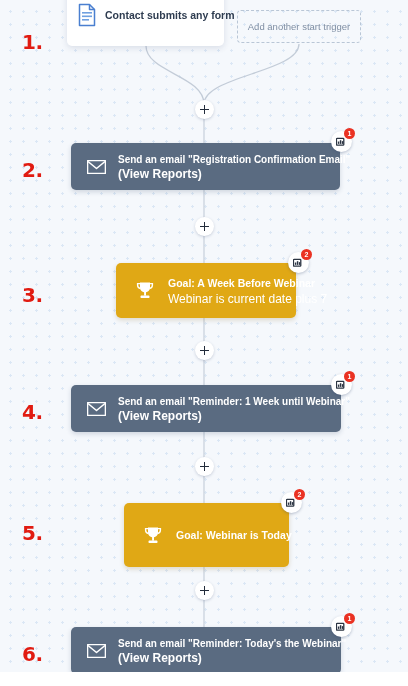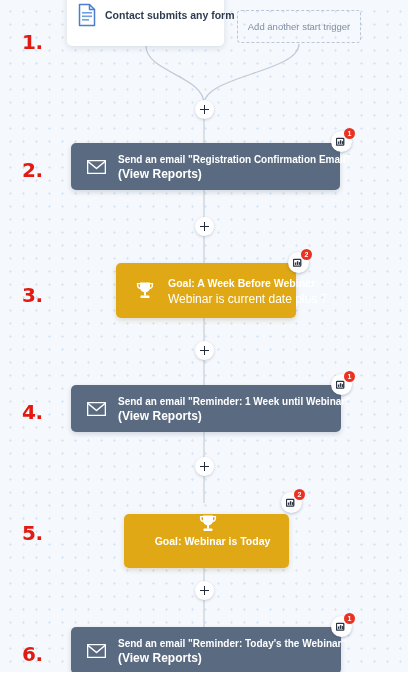--- a/index.html
+++ b/index.html
@@ -325,21 +325,21 @@
       <rect x="4.2" y="4.6" width="1.6" height="4" fill="#2b3442"></rect>
       <rect x="6.4" y="5.6" width="1.6" height="3" fill="#2b3442"></rect>
     </svg>
     <span class="count">1</span>
   </div>
 
   <div class="plus-btn" style="left:195px; top:457px;"></div>
 
   <div class="step-num" style="left:22px; top:523px;">5.</div>
 
-  <div class="node goal" style="left:124px; top:514px; width:165px; height:54px;flex-direction:column;">
+  <div class="node goal" style="left:124px; top:503px; width:165px; height:64px;">
     <span class="icon-wrap">
       <svg width="18" height="19" viewBox="0 0 18 19">
         <path d="M4 1.5 h10 v5 a5 5 0 0 1 -10 0 z" fill="#ffffff"></path>
         <path d="M4 2.6 H1.6 v1.6 a3.4 3.4 0 0 0 3 3.3" fill="none" stroke="#ffffff" stroke-width="1.4"></path>
         <path d="M14 2.6 H16.4 v1.6 a3.4 3.4 0 0 1 -3 3.3" fill="none" stroke="#ffffff" stroke-width="1.4"></path>
         <rect x="8.1" y="11" width="1.9" height="3.6" fill="#ffffff"></rect>
         <rect x="4.6" y="14.6" width="8.8" height="2.4" rx="0.6" fill="#ffffff"></rect>
       </svg>
     </span>
     <span class="txt">

